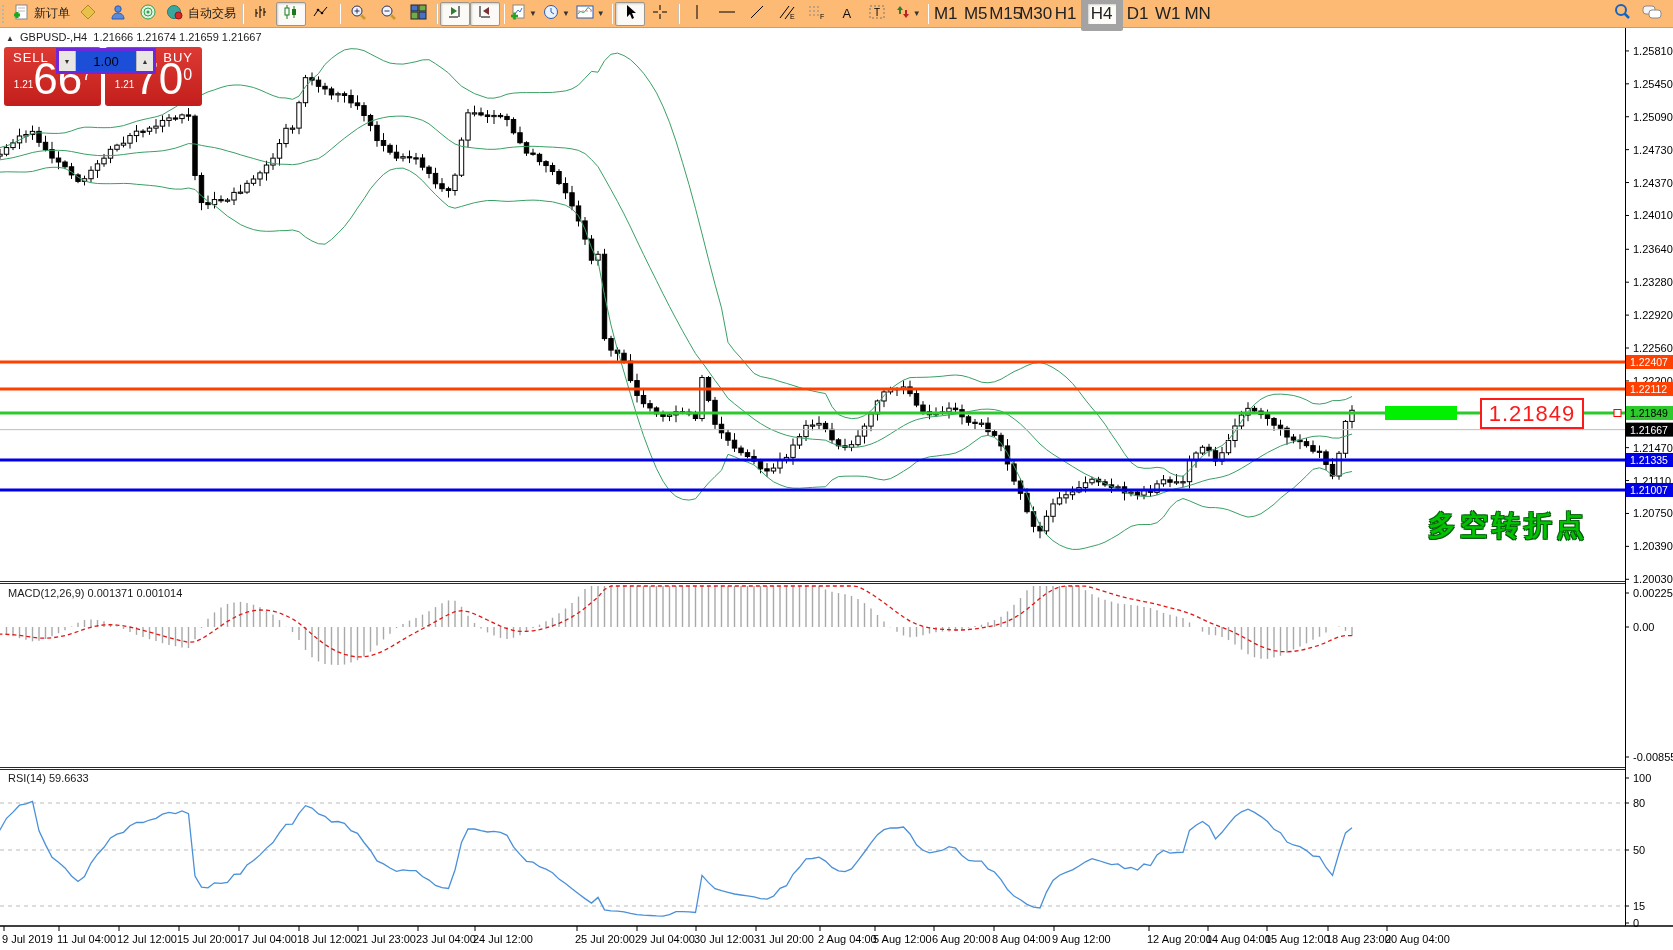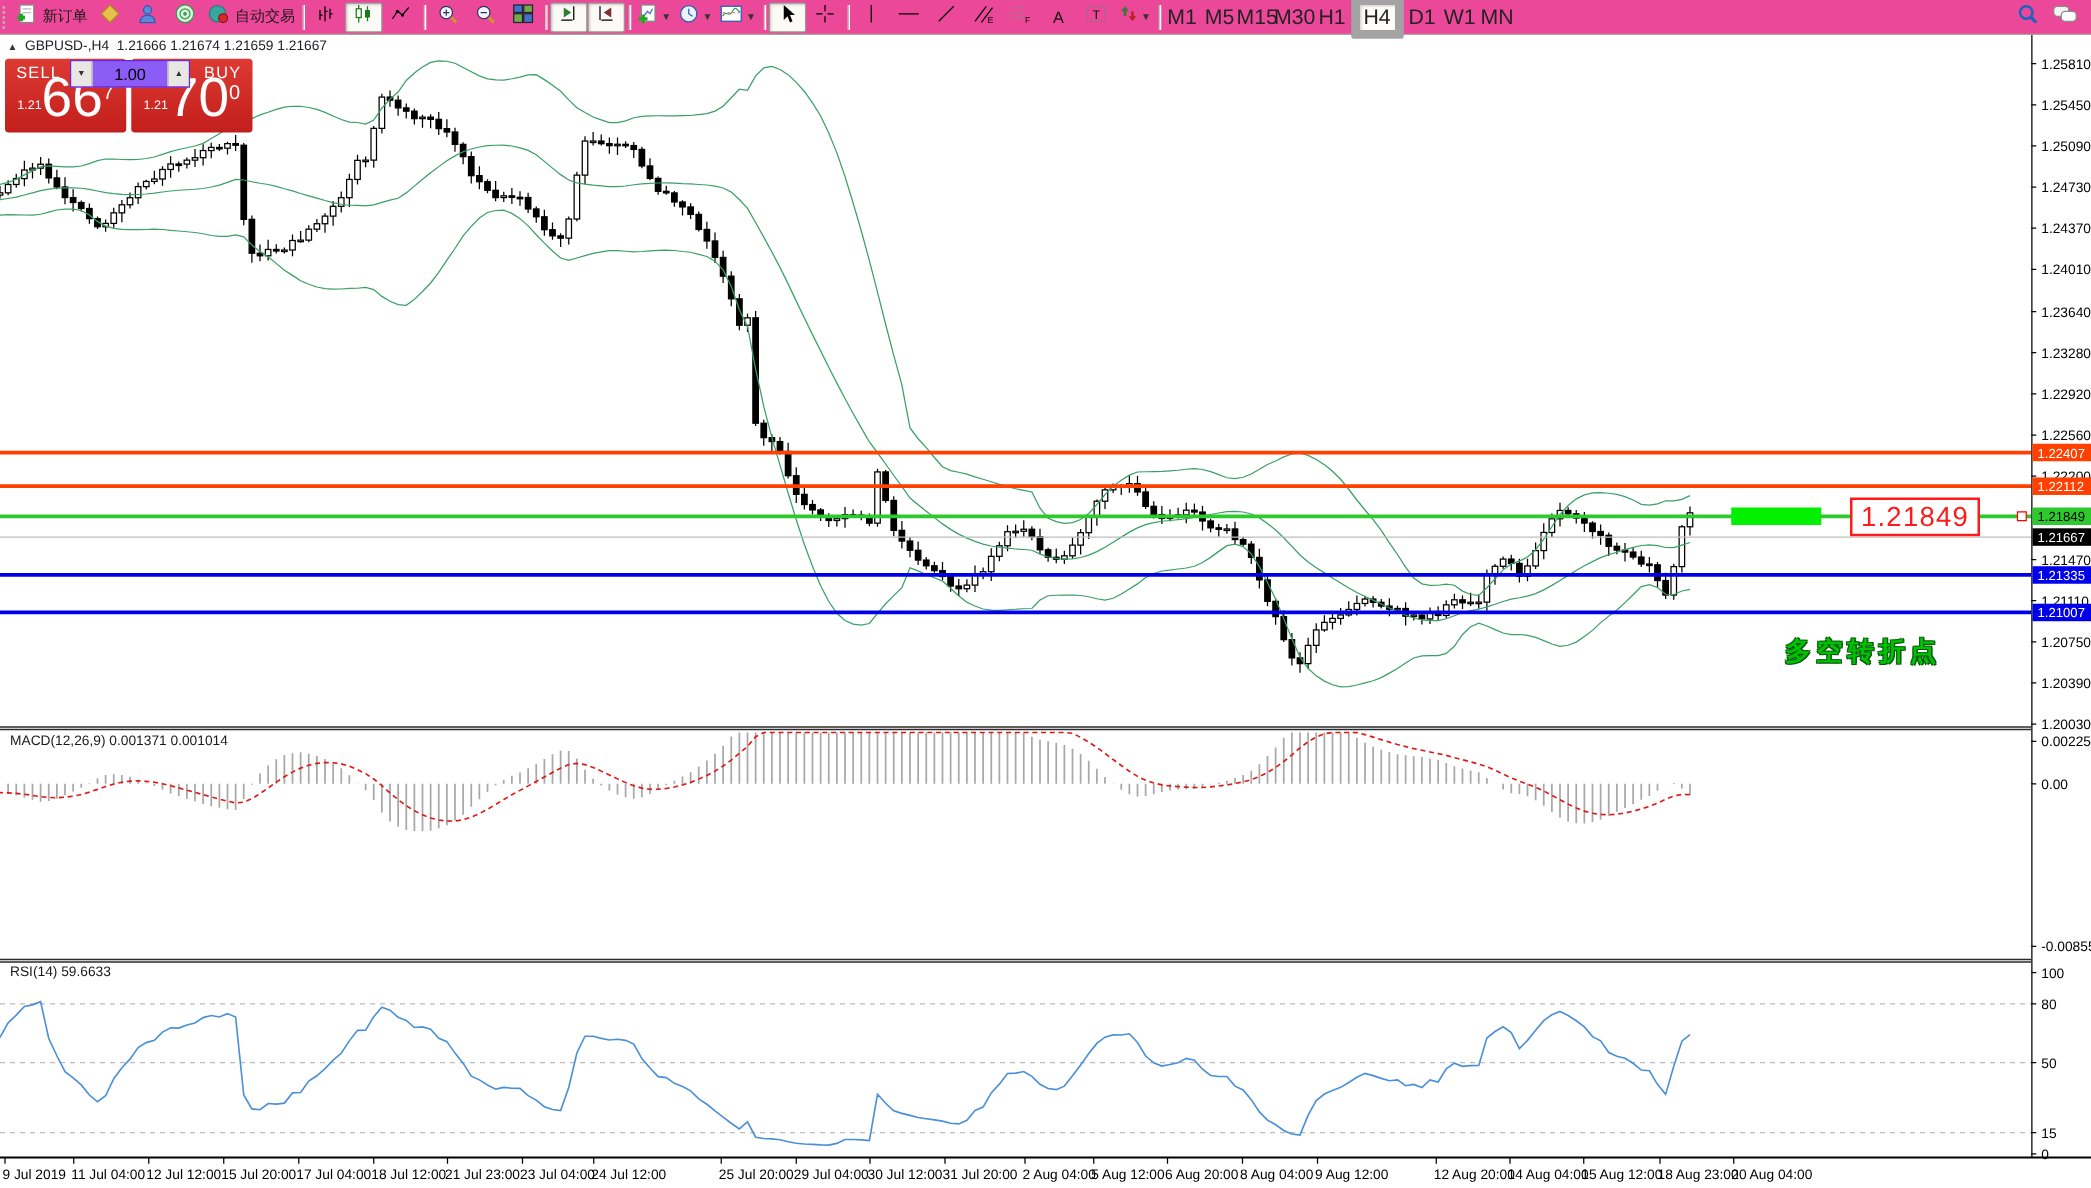--- a/index.html
+++ b/index.html
@@ -1,19 +1,19 @@
 <!DOCTYPE html>
 <html><head>
 <meta charset="utf-8">
 <style>
   html,body{margin:0;padding:0;background:#fff;}
   #screen{position:relative;width:1673px;height:950px;background:#fff;overflow:hidden;
           font-family:"Liberation Sans","DejaVu Sans",sans-serif;}
   
-  #toolbar{position:absolute;left:0;top:0;width:1673px;height:27px;background:#ec4899;
+  #toolbar{position:absolute;left:0;top:0;width:1673px;height:27px;background:#fdba74;
            border-bottom:1px solid #a9a59d;display:flex;align-items:center;z-index:10;}
   .tb-grip{width:4px;height:18px;margin:0 2px;border-left:2px dotted #b9b5ad;}
   .tb-sep{width:1px;height:20px;background:#c9c5bd;margin:0 3px;box-shadow:1px 0 0 #fff;}
   .tb-btn{height:22px;min-width:24px;display:flex;align-items:center;justify-content:center;
           padding:0 2px;border:1px solid transparent;border-radius:2px;cursor:default;}
   .tb-btn.pressed{border:1px solid #9a968e;background:#fbfaf7;box-shadow:inset 1px 1px 2px rgba(0,0,0,.18);}
   .tb-btn .lbl{font-size:12px;color:#1a1a1a;margin-left:4px;white-space:nowrap;}
   .tb-btn .dd{font-size:8px;color:#333;margin-left:2px;}
   .tf-btn{height:20px;width:28px;display:flex;align-items:center;justify-content:center;
           font-size:17px;color:#222;border:1px solid transparent;border-radius:2px;}
@@ -27,31 +27,31 @@
   .tp-block{position:absolute;top:0;width:97px;height:59px;background:linear-gradient(#dd3a34,#c21f1c);
             border-radius:3px;color:#fff;}
   .tp-sell{left:0;} .tp-buy{left:101px;}
   .tp-side-label{position:absolute;top:3px;font-size:13px;letter-spacing:1px;}
   .tp-sell .tp-side-label{left:9px;} .tp-buy .tp-side-label{right:9px;}
   .tp-price{position:absolute;bottom:2px;width:100%;text-align:center;white-space:nowrap;}
   .tp-small{font-size:10px;vertical-align:6px;}
   .tp-big{font-size:44px;}
   .tp-sup{font-size:16px;vertical-align:14px;}
   #volume-box{position:absolute;left:52px;top:1px;width:94px;height:20px;display:flex;z-index:7;
-              border:1px solid #6d28d9;background:#8b5cf6;}
+              border:3px solid #6d28d9;background:#1d4ed8;}
   .vol-btn{width:16px;background:#e9e7e3;border-right:1px solid #bbb;display:flex;align-items:center;
            justify-content:center;font-size:7px;color:#333;}
   .vol-btn:last-child{border-right:none;border-left:1px solid #bbb;}
   #volume-value{flex:1;display:flex;align-items:center;justify-content:center;font-size:13px;color:#000;}
   .pane-label{position:absolute;left:8px;font-size:11px;color:#1a1a1a;z-index:5;white-space:nowrap;}
   #macd-label{top:587px;} #rsi-label{top:772px;}
   #price-callout{position:absolute;left:1480px;top:398px;width:100px;height:27px;border:2px solid #ff1a1a;
                  background:#fff;z-index:6;display:flex;align-items:center;justify-content:center;
                  font-size:22px;color:#ff1a1a;letter-spacing:1px;}
-  #cn-note{position:absolute;left:1428px;top:507px;z-index:6;font-size:21px;font-weight:bold;
+  #cn-note{position:absolute;left:1428px;top:507px;z-index:6;font-size:28px;font-weight:bold;
            letter-spacing:4px;color:#00c300;white-space:nowrap;
            text-shadow:1px 1px 0 #07520e,-1px -1px 0 #0a6b12,1px -1px 0 #07520e,-1px 1px 0 #07520e;}
   #chart-svg{position:absolute;left:0;top:0;z-index:1;}
   svg text{font-family:"Liberation Sans","DejaVu Sans",sans-serif;}
   
   .i{display:inline-block;position:relative;}
 </style>
 </head>
 <body>
 <div id="screen">

